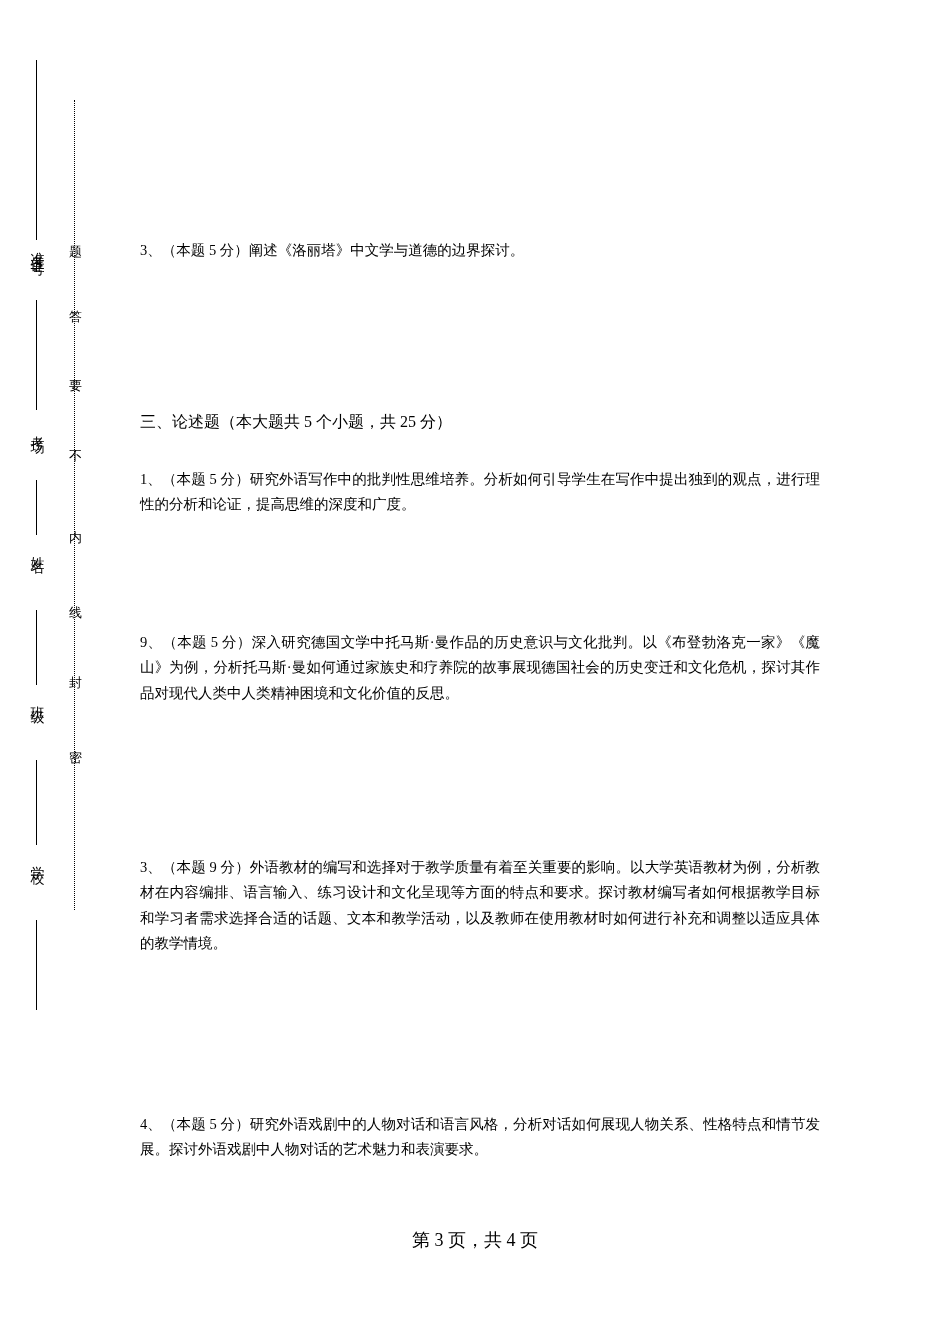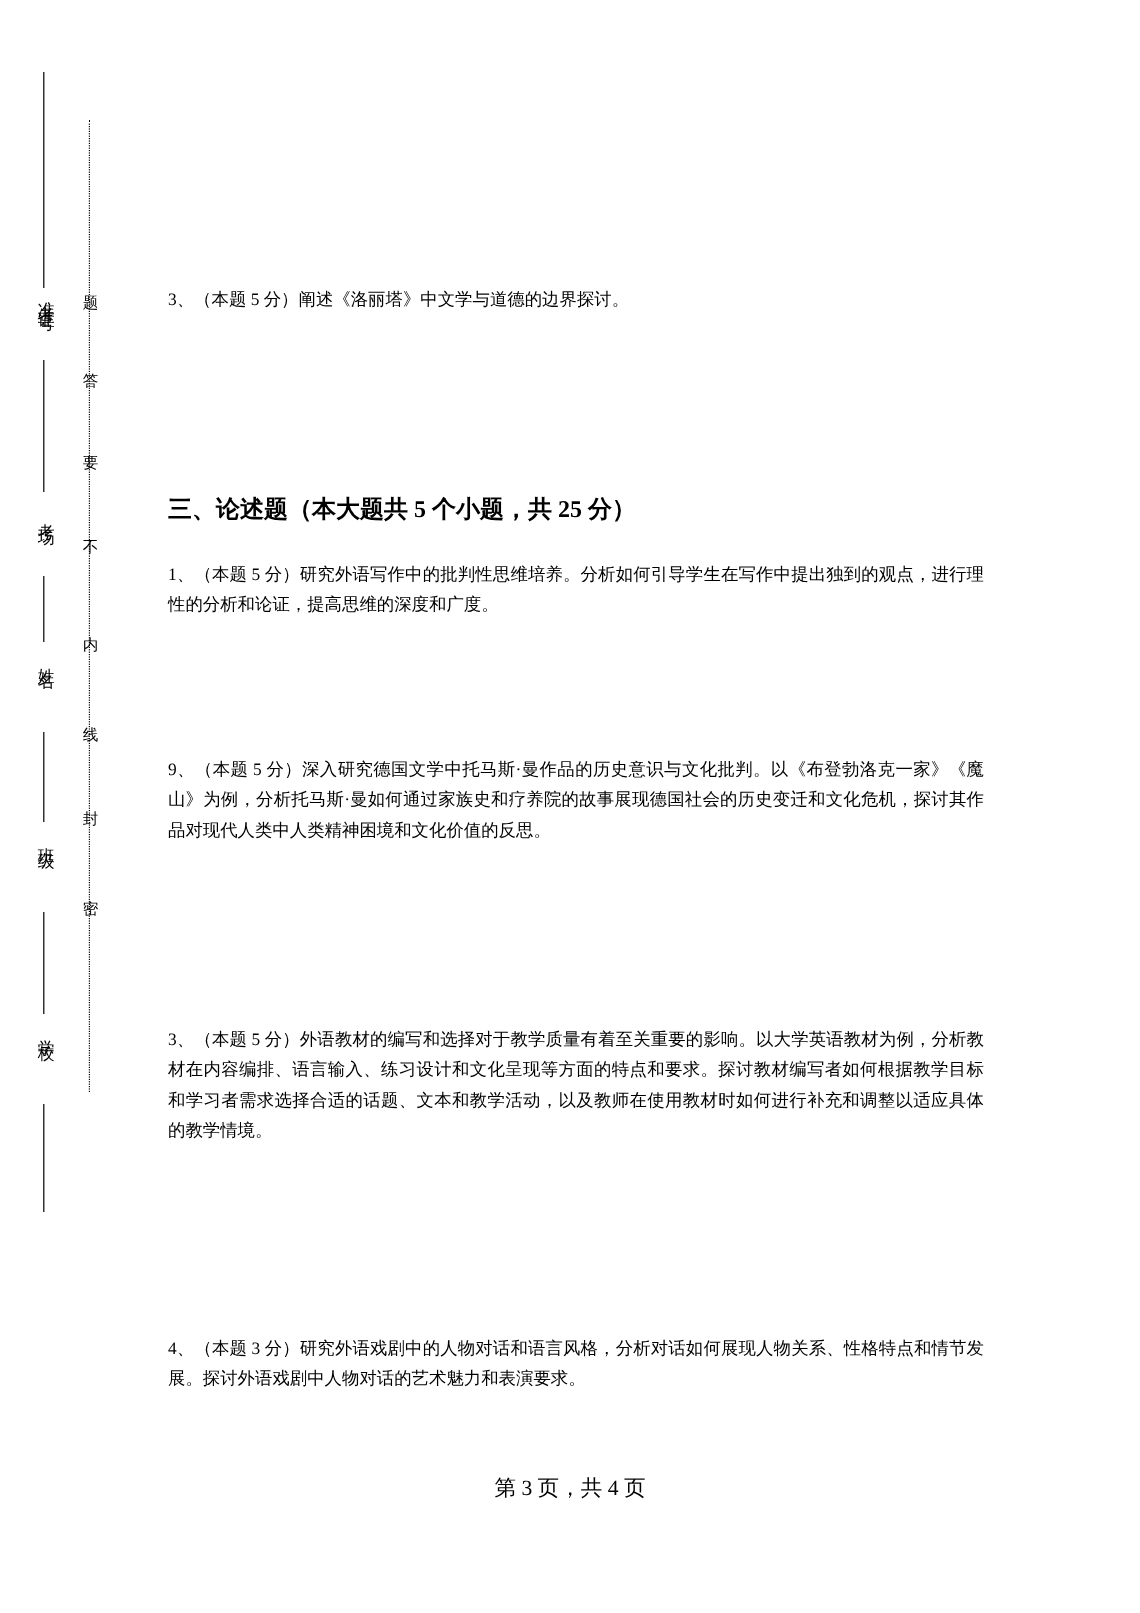--- a/index.html
+++ b/index.html
@@ -63,22 +63,22 @@
 
   .q-item {
     position: absolute;
     font-size: 14.5px;
     line-height: 1.75;
     text-align: justify;
     width: 680px;
   }
   .section-head {
     position: absolute;
-    font-size: 20px;
-    font-weight: bold;
+    font-size: 16px;
+    font-weight: normal;
     line-height: 1.7;
     width: 680px;
   }
   .footer {
     position: absolute;
     left: 0;
     top: 1228px;
     width: 950px;
     text-align: center;
     font-size: 18px;
@@ -120,21 +120,21 @@
   <div class="content">
 
     <div class="q-item" style="top:238px;">3、（本题 5 分）阐述《洛丽塔》中文学与道德的边界探讨。</div>
 
     <div class="section-head" style="top:408px;">三、论述题（本大题共 5 个小题，共 25 分）</div>
 
     <div class="q-item" style="top:467px;">1、（本题 5 分）研究外语写作中的批判性思维培养。分析如何引导学生在写作中提出独到的观点，进行理性的分析和论证，提高思维的深度和广度。</div>
 
     <div class="q-item" style="top:630px;">9、（本题 5 分）深入研究德国文学中托马斯·曼作品的历史意识与文化批判。以《布登勃洛克一家》《魔山》为例，分析托马斯·曼如何通过家族史和疗养院的故事展现德国社会的历史变迁和文化危机，探讨其作品对现代人类中人类精神困境和文化价值的反思。</div>
 
-    <div class="q-item" style="top:855px;">3、（本题 5 分）外语教材的编写和选择对于教学质量有着至关重要的影响。以大学英语教材为例，分析教材在内容编排、语言输入、练习设计和文化呈现等方面的特点和要求。探讨教材编写者如何根据教学目标和学习者需求选择合适的话题、文本和教学活动，以及教师在使用教材时如何进行补充和调整以适应具体的教学情境。</div>
+    <div class="q-item" style="top:855px;">3、（本题 9 分）外语教材的编写和选择对于教学质量有着至关重要的影响。以大学英语教材为例，分析教材在内容编排、语言输入、练习设计和文化呈现等方面的特点和要求。探讨教材编写者如何根据教学目标和学习者需求选择合适的话题、文本和教学活动，以及教师在使用教材时如何进行补充和调整以适应具体的教学情境。</div>
 
-    <div class="q-item" style="top:1112px;">4、（本题 3 分）研究外语戏剧中的人物对话和语言风格，分析对话如何展现人物关系、性格特点和情节发展。探讨外语戏剧中人物对话的艺术魅力和表演要求。</div>
+    <div class="q-item" style="top:1112px;">4、（本题 5 分）研究外语戏剧中的人物对话和语言风格，分析对话如何展现人物关系、性格特点和情节发展。探讨外语戏剧中人物对话的艺术魅力和表演要求。</div>
 
   </div>
 
   <div class="footer">第 3 页，共 4 页</div>
 
 </div>
 
 </body></html>

